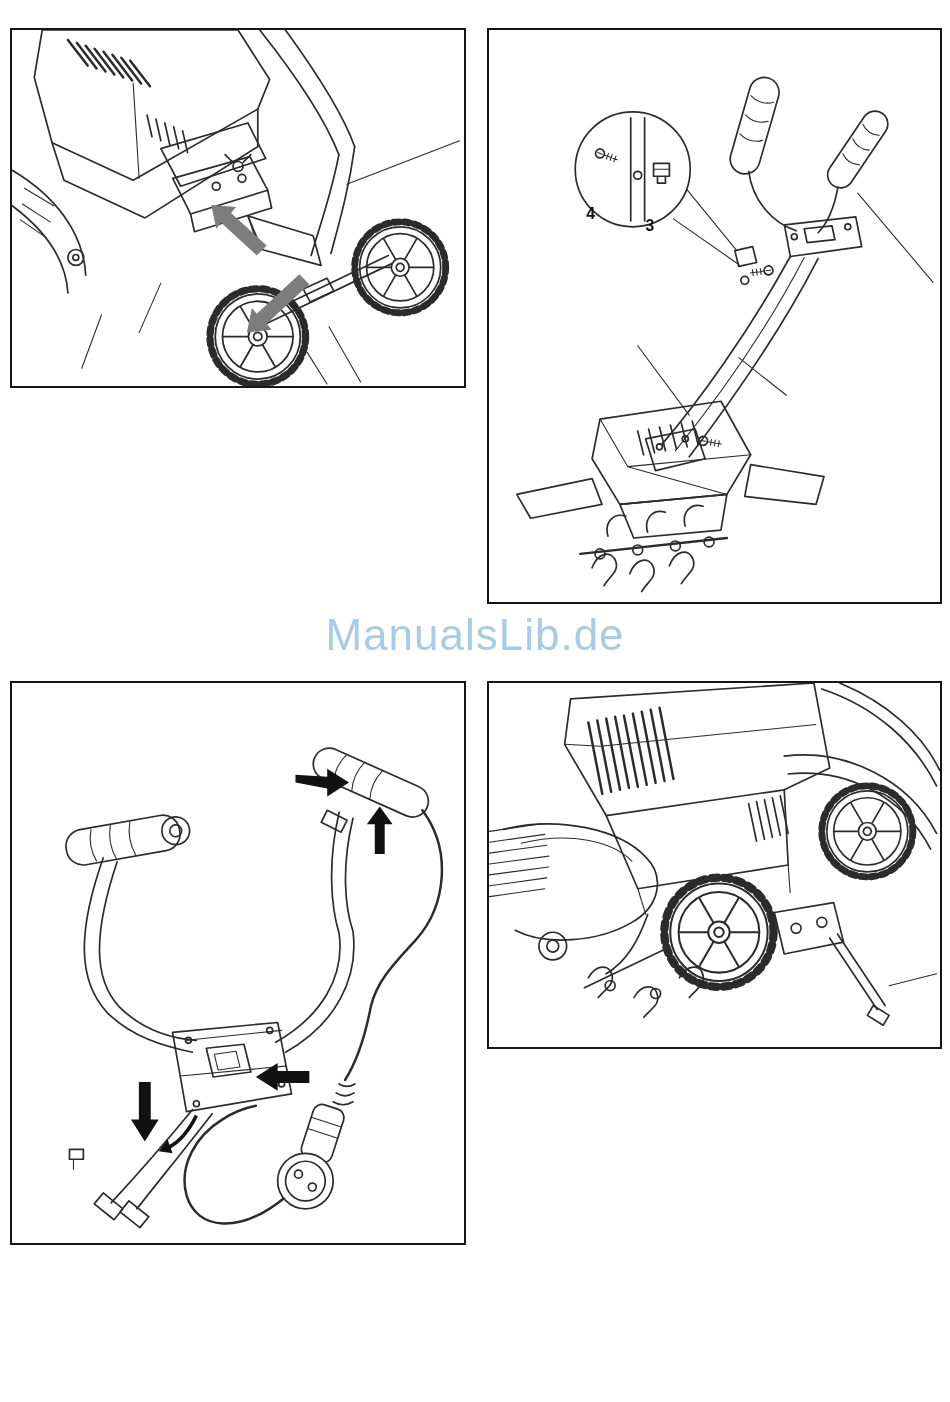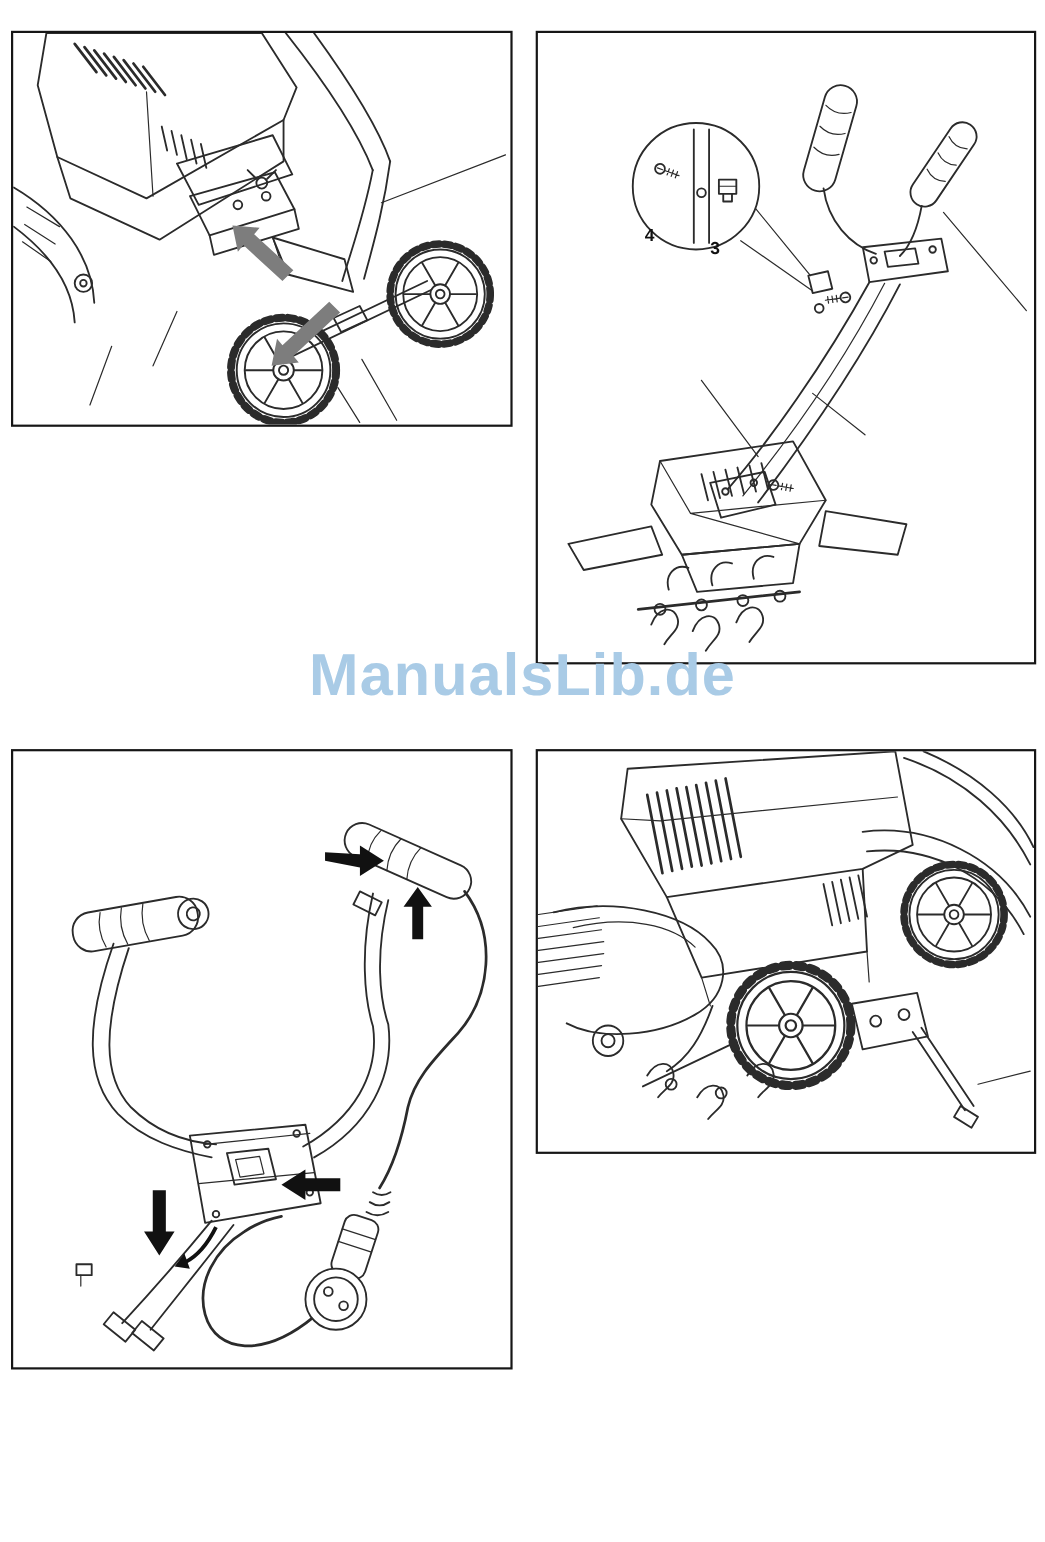--- a/index.html
+++ b/index.html
@@ -4,22 +4,22 @@
 <style>
   html,body{margin:0;padding:0;background:#ffffff;}
   .page{position:relative;width:950px;height:1402px;background:#fff;overflow:hidden;
         font-family:"Liberation Sans",sans-serif;}
   .panel{position:absolute;border:2px solid #161616;background:#fff;box-sizing:border-box;}
   .panel svg{display:block;width:100%;height:100%;}
   #panel1{left:10px;top:28px;width:456px;height:360px;}
   #panel2{left:487px;top:28px;width:455px;height:576px;}
   #panel3{left:10px;top:681px;width:456px;height:564px;}
   #panel4{left:487px;top:681px;width:455px;height:368px;}
-  .watermark{position:absolute;left:0;width:100%;top:583px;text-align:center;
-             font-size:54px;font-weight:bold;color:#a9cbe6;letter-spacing:1px;}
+  .watermark{position:absolute;left:0;width:100%;top:610px;text-align:center;
+             font-size:44px;font-weight:normal;color:#a9cbe6;letter-spacing:1px;}
   .ln{stroke:#2b2b2b;fill:none;stroke-width:1.7;stroke-linecap:round;stroke-linejoin:round;}
   .thin{stroke-width:1.1;}
   .thick{stroke-width:2.5;}
   .tread{stroke-width:7;stroke-dasharray:5.5 5;}
   .garrow{fill:#7d7d7d;stroke:none;}
   .barrow{fill:#111111;stroke:none;}
   .lbl{font-family:"Liberation Sans",sans-serif;font-size:16px;font-weight:bold;fill:#111;}
 </style>
 </head>
 <body>

